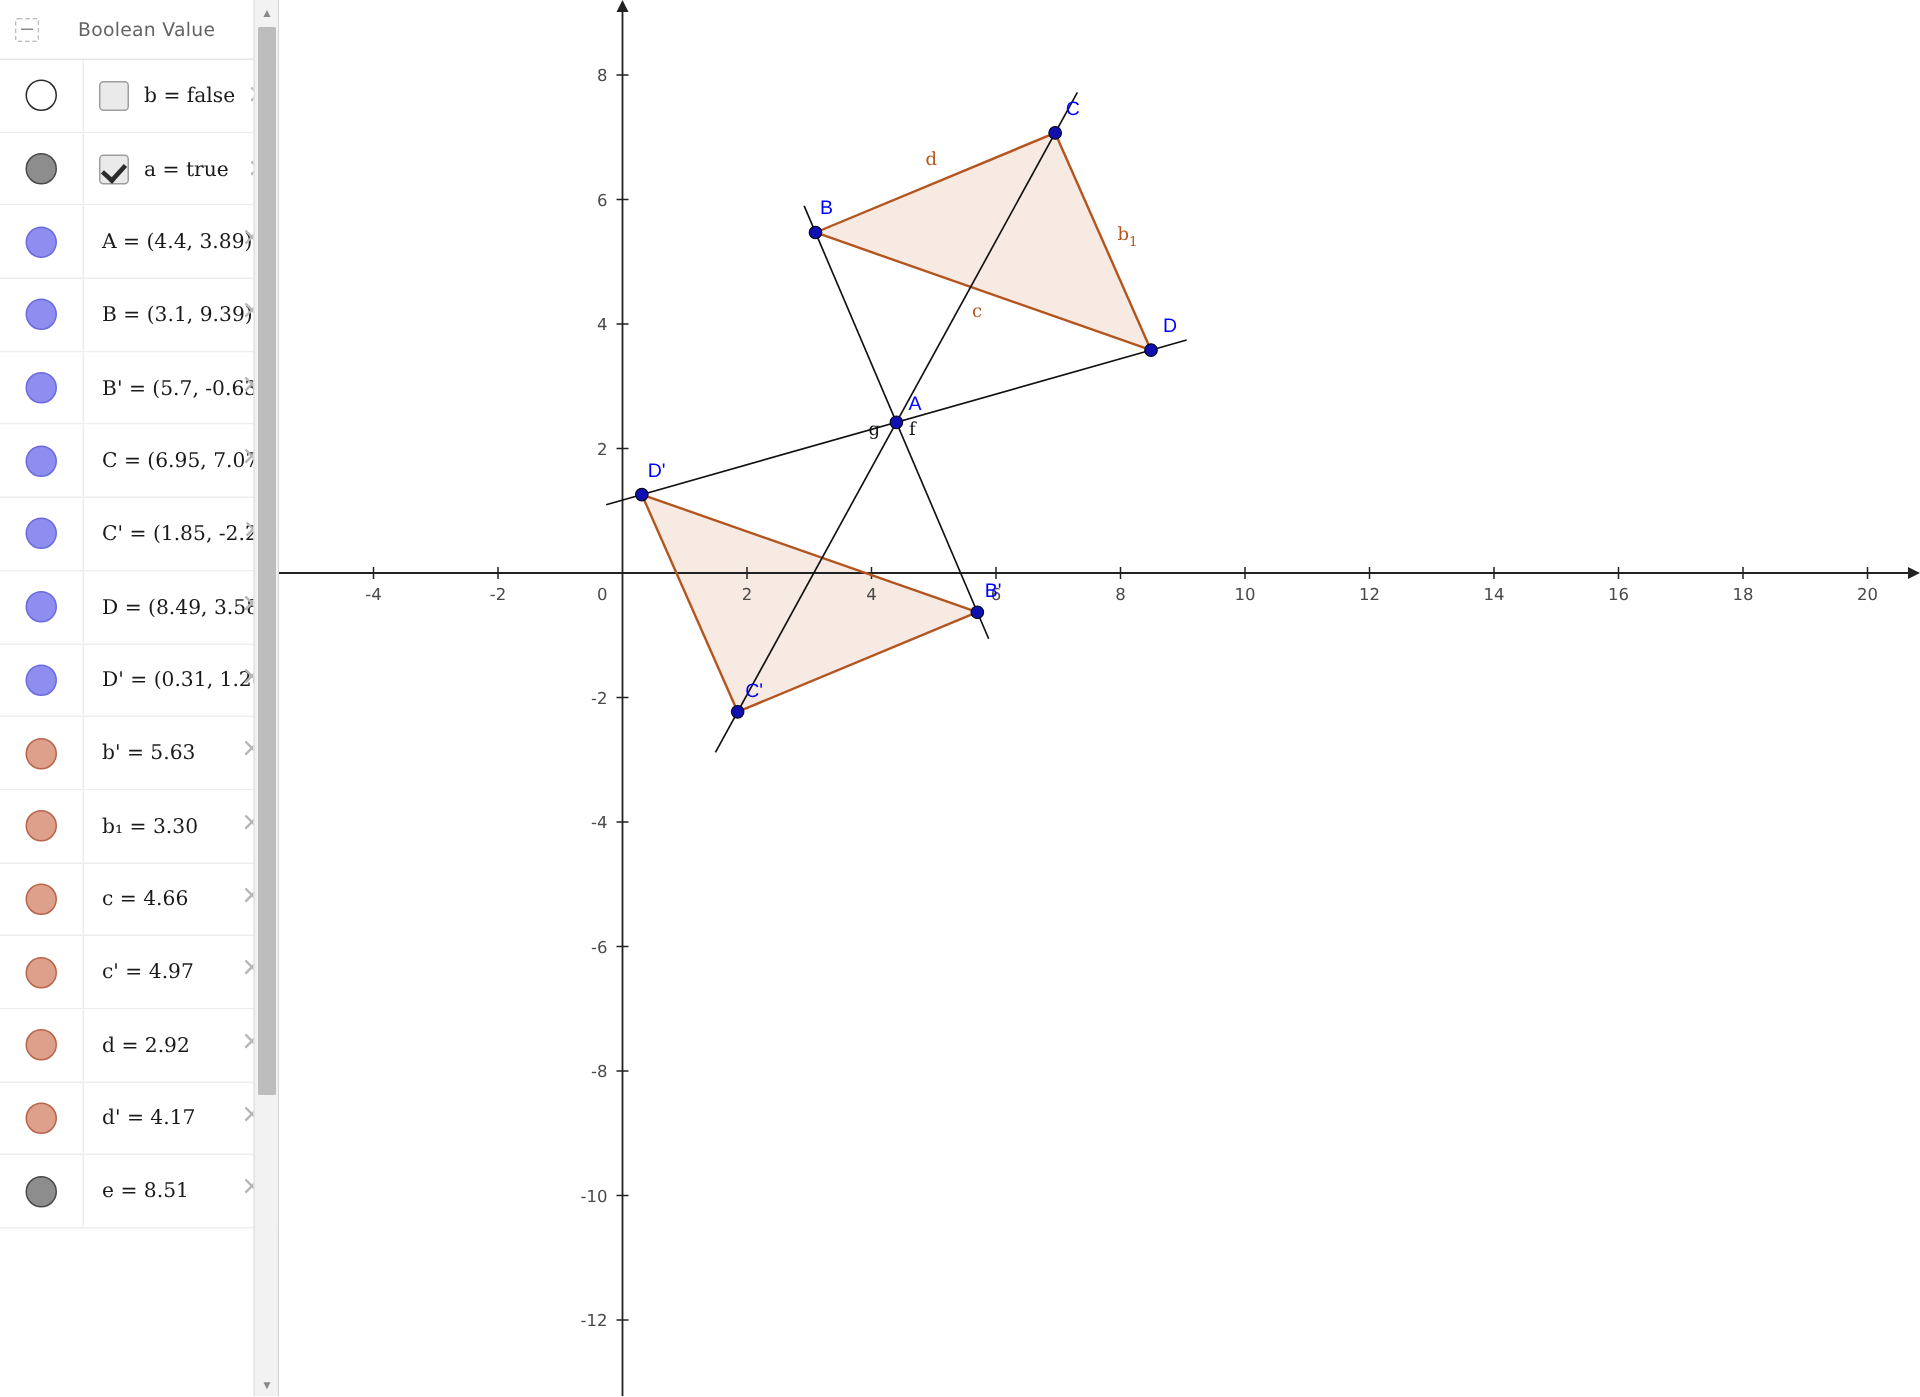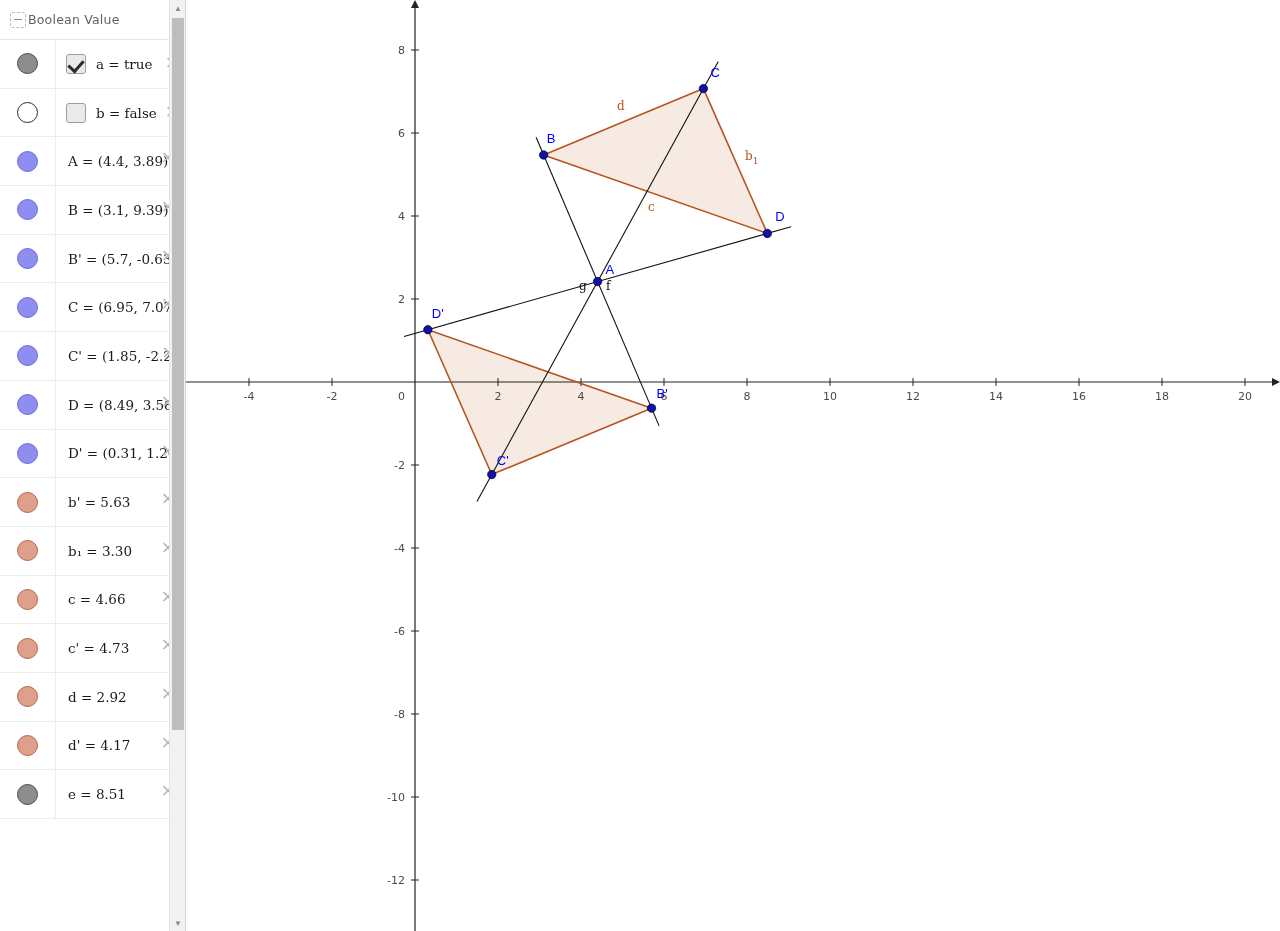--- a/index.html
+++ b/index.html
@@ -35,21 +35,21 @@
     position: relative;
     flex: 0 0 16px;
     background: #fff;
   }
   .grp-toggle::after {
     content: ""; position: absolute;
     left: 3px; right: 3px; top: 6px;
     height: 1px; background: #8a8a8a;
   }
   .grp-title {
-    margin-left: 2px;
+    margin-left: 26px;
     font-size: 12.5px;
     color: #636363;
     letter-spacing: .2px;
     font-family: "DejaVu Sans", sans-serif;
   }
 
   .row {
     position: relative;
     height: 48.7px;
     display: flex; align-items: center;
@@ -159,38 +159,38 @@
 <div id="app">
 
   <div id="sidebar">
     <div id="sidebar-list">
         <div class="grp-header">
           <div class="grp-toggle"></div>
           <div class="grp-title">Boolean Value</div>
         </div>
         <div class="row bool">
           <div class="marker-cell">
+            <div class="dot hollow"></div>
+          </div>
+          <div class="label-cell">
+            <div class="chk-box"></div>
+            <span class="eqtext">b = false</span>
+            <div class="close-x">×</div>
+          </div>
+        </div>
+        <div class="row bool">
+          <div class="marker-cell">
             <div class="dot greyf"></div>
           </div>
           <div class="label-cell">
             <div class="chk-box checked"></div>
             <span class="eqtext">a = true</span>
             <div class="close-x">×</div>
           </div>
         </div>
-        <div class="row bool">
-          <div class="marker-cell">
-            <div class="dot hollow"></div>
-          </div>
-          <div class="label-cell">
-            <div class="chk-box"></div>
-            <span class="eqtext">b = false</span>
-            <div class="close-x">×</div>
-          </div>
-        </div>
         <div class="row point">
           <div class="marker-cell">
             <div class="dot blue"></div>
           </div>
           <div class="label-cell">
             <span class="eqtext">A = (4.4, 3.89)</span>
             <div class="close-x">×</div>
           </div>
         </div>
         <div class="row point">
@@ -272,21 +272,21 @@
           <div class="label-cell">
             <span class="eqtext">c = 4.66</span>
             <div class="close-x">×</div>
           </div>
         </div>
         <div class="row seg">
           <div class="marker-cell">
             <div class="dot salmon"></div>
           </div>
           <div class="label-cell">
-            <span class="eqtext">c' = 4.73</span>
+            <span class="eqtext">c' = 4.97</span>
             <div class="close-x">×</div>
           </div>
         </div>
         <div class="row seg">
           <div class="marker-cell">
             <div class="dot salmon"></div>
           </div>
           <div class="label-cell">
             <span class="eqtext">d = 2.92</span>
             <div class="close-x">×</div>

